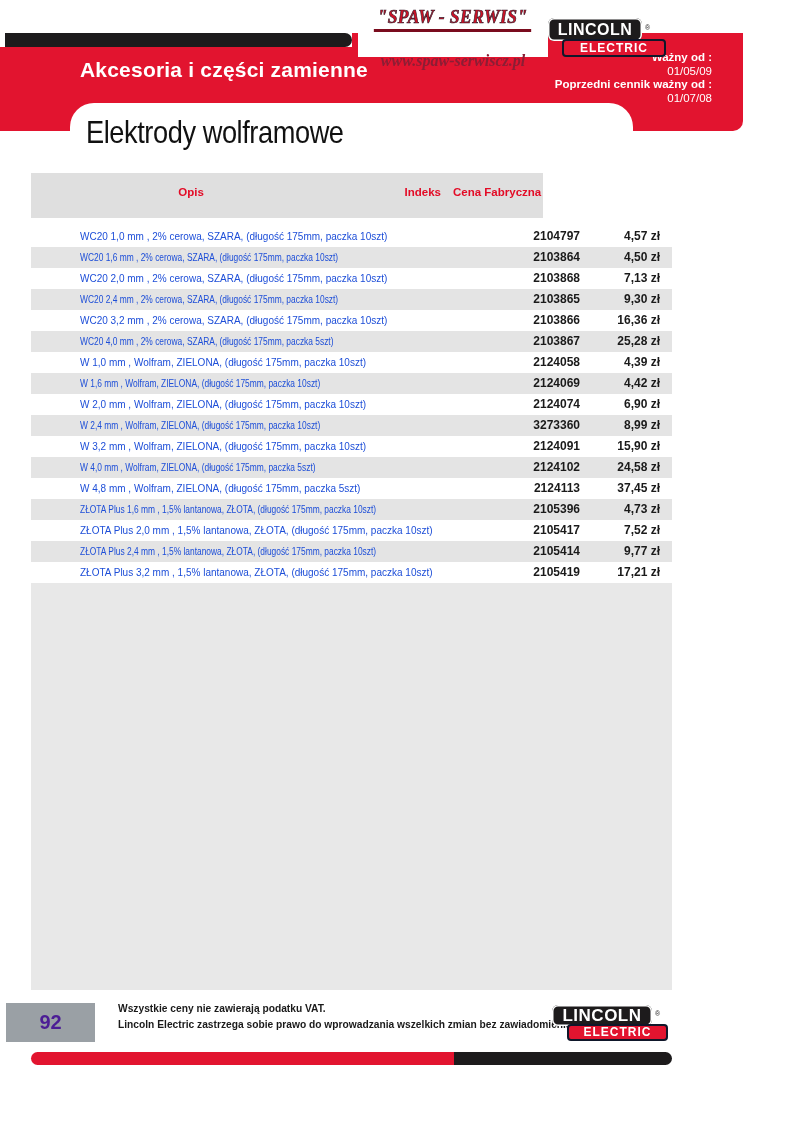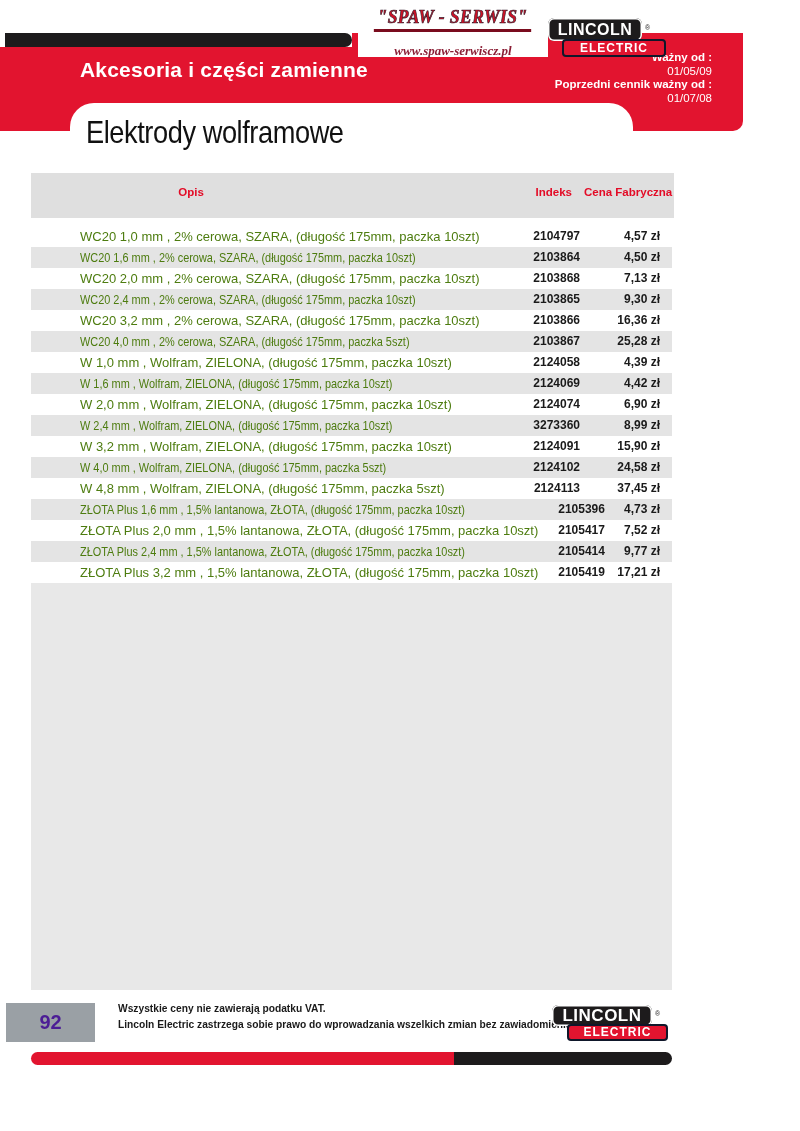--- a/index.html
+++ b/index.html
@@ -28,48 +28,48 @@
     letter-spacing:-0.5px;white-space:nowrap;}
 
   
   .spaw-box{left:358px;top:3px;width:190px;height:54px;background:#fff;z-index:4;
     text-align:center;font-family:"Liberation Serif",serif;}
   .spaw-title{display:inline-block;margin-top:3px;padding:0 4px 1px 4px;
     font-size:19px;font-weight:bold;font-style:italic;color:#cf1126;
     -webkit-text-stroke:0.7px #3a2230;letter-spacing:0.5px;white-space:nowrap;
     transform:scaleX(0.92);transform-origin:center;
     border-bottom:3px solid #7a0c1e;}
-  .spaw-url{margin-top:11px;font-size:13px;font-weight:bold;font-style:italic;color:#8b1e35;}
+  .spaw-url{margin-top:20px;font-size:16px;font-weight:bold;font-style:italic;color:#8b1e35;}
 
   
   .lincoln-box{background:#1d1b1c;color:#fff;font-weight:bold;text-align:center;
     border-radius:6px;box-shadow:inset 0 0 0 1.5px #fff;z-index:5;white-space:nowrap;}
   .electric-box{background:#e2142f;color:#fff;font-weight:bold;text-align:center;
     border:2px solid #0f172a;border-radius:4px;box-sizing:border-box;z-index:6;white-space:nowrap;}
   .reg-mark{font-size:7px;color:#1d1b1c;z-index:6;}
   .lincoln-top{left:548px;top:18px;width:94px;height:23px;font-size:16px;line-height:23px;letter-spacing:0.5px;}
   .electric-top{left:562px;top:39px;width:104px;height:18px;font-size:12px;line-height:14px;letter-spacing:1px;}
   .reg-top{left:645px;top:24px;}
   .lincoln-foot{left:552px;top:1005px;width:100px;height:21px;font-size:17px;line-height:21px;letter-spacing:0.5px;}
   .electric-foot{left:567px;top:1024px;width:101px;height:17px;font-size:12px;line-height:13px;letter-spacing:1px;}
   .reg-foot{left:655px;top:1010px;}
 
   
-  .tbl-header{left:31px;top:173px;width:643px;height:45px;background:#dfdfdf;
+  .tbl-header{left:31px;top:173px;width:512px;height:45px;background:#dfdfdf;
     display:flex;align-items:flex-start;box-sizing:border-box;padding-top:13px;
     color:#e30b26;font-weight:bold;font-size:11.5px;}
   .tbl-header .h-desc{flex:1;}
   .tbl-header .h-desc span{display:inline-block;width:320px;text-align:center;}
   .tbl-header .h-index{width:100px;text-align:right;padding-right:12px;box-sizing:border-box;}
   .tbl-header .h-price{width:90px;text-align:right;padding-right:5px;box-sizing:border-box;white-space:nowrap;}
   .tbl-rows{left:31px;top:226px;width:641px;}
   .row{display:flex;height:21px;line-height:21px;background:#fff;}
   .row.alt{background:#e4e4e4;}
-  .cell-desc{flex:1;padding-left:49px;box-sizing:border-box;color:#4d7c0f;
-    font-size:13px;white-space:nowrap;overflow:visible;}
+  .cell-desc{flex:1;padding-left:49px;box-sizing:border-box;color:#1d4ed8;
+    font-size:10px;white-space:nowrap;overflow:visible;}
   .cell-desc span{display:inline-block;white-space:nowrap;}
   .row.alt .cell-desc span{transform:scaleX(0.84);transform-origin:left center;}
   .cell-index{width:100px;text-align:right;padding-right:2px;box-sizing:border-box;
     font-weight:bold;color:#1a1a1a;font-size:12px;}
   .cell-price{width:90px;text-align:right;padding-right:12px;box-sizing:border-box;
     font-weight:bold;color:#1a1a1a;font-size:12px;white-space:nowrap;}
   .gray-block{left:31px;top:583px;width:641px;height:407px;background:#e8e8e8;}
 
   
   .pagenum-box{left:6px;top:1003px;width:89px;height:39px;background:#9aa0a5;

